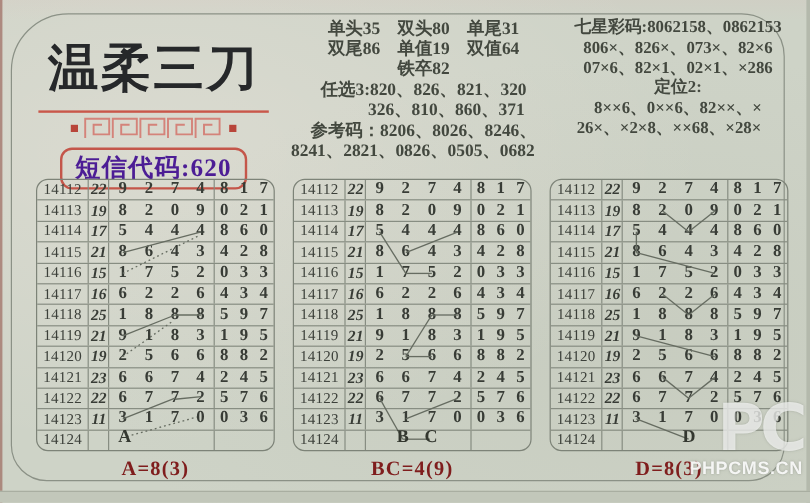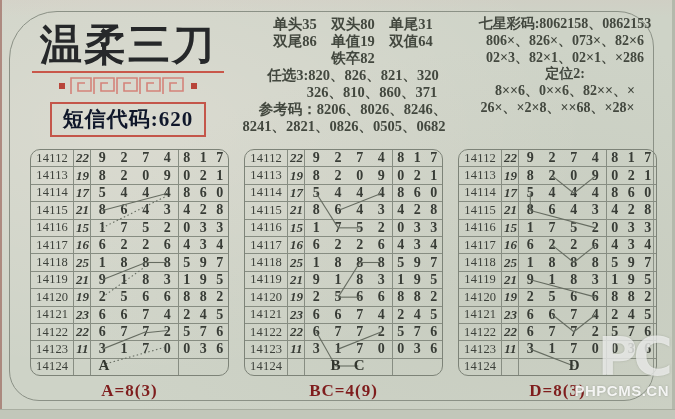--- a/index.html
+++ b/index.html
@@ -18,26 +18,26 @@
     pointer-events:none;}
   .edge-left{position:absolute;left:0;top:0;width:2px;height:100%;background:#9d6a60;opacity:.7;}
   .edge-right{position:absolute;right:0;top:0;width:3px;height:100%;background:#b4b9ac;}
   .edge-bottom{position:absolute;left:0;bottom:0;width:100%;height:9px;background:#c2c7ba;border-top:1px solid #a9aea1;}
 
   .card{position:absolute;left:9px;top:11px;width:643px;height:388px;
     border:1.5px solid #8b9186;border-radius:48px 36px 30px 30px;}
 
   
   .title-block{position:absolute;left:28px;top:22px;width:200px;text-align:center;}
-  .main-title{margin:0;font-family:"Liberation Sans","DejaVu Sans",sans-serif;
+  .main-title{margin:12px;font-family:"Liberation Sans","DejaVu Sans",sans-serif;
     font-size:42px;font-weight:bold;letter-spacing:2px;color:#26282an;color:#26282a;line-height:1.1;}
   .red-rule{height:2px;background:#c9574a;margin:3px 4px 2px 4px;}
   .meander{display:block;margin:0 auto;}
-  .sms-box{display:inline-block;margin-top:5px;border:2px solid #c4564a;border-radius:0;
-    padding:1px 11px 2px 11px;font-size:21px;font-weight:600;color:#0f172a;letter-spacing:1px;}
+  .sms-box{display:inline-block;margin-top:5px;border:2px solid #c4564a;border-radius:10px;
+    padding:1px 11px 2px 11px;font-size:21px;font-weight:600;color:#4c1d95;letter-spacing:1px;}
 
   .info-block{position:absolute;top:16px;font-weight:600;text-align:center;}
   .info-main{left:246px;width:214px;font-size:14.5px;line-height:17px;color:#43483f;}
   .info-qixing{left:459px;width:212px;font-size:14px;line-height:16.8px;color:#43483f;}
   .info-line{white-space:nowrap;}
   .indent{margin-left:38px;}
   .hang{margin-left:-18px;}
   .hang-sm{margin-left:-15px;}
 
   
@@ -99,21 +99,21 @@
   <div class="info-line">铁卒82</div>
   <div class="info-line">任选3:820、826、821、320</div>
   <div class="info-line indent">326、810、860、371</div>
   <div class="info-line">参考码：8206、8026、8246、</div>
   <div class="info-line hang">8241、2821、0826、0505、0682</div>
 </div>
 
 <div class="info-block info-qixing">
   <div class="info-line">七星彩码:8062158、0862153</div>
   <div class="info-line">806×、826×、073×、82×6</div>
-  <div class="info-line">02×3、82×1、02×1、×286</div>
+  <div class="info-line">07×6、82×1、02×1、×286</div>
   <div class="info-line">定位2:</div>
   <div class="info-line">8××6、0××6、82××、×</div>
   <div class="info-line hang-sm">26×、×2×8、××68、×28×</div>
 </div>
 
 <div id="tables" class="tables">
     <div class="lt">
       <div class="lt-box">
         <div class="lt-row">
           <div class="lt-cell c-period">14112</div>

